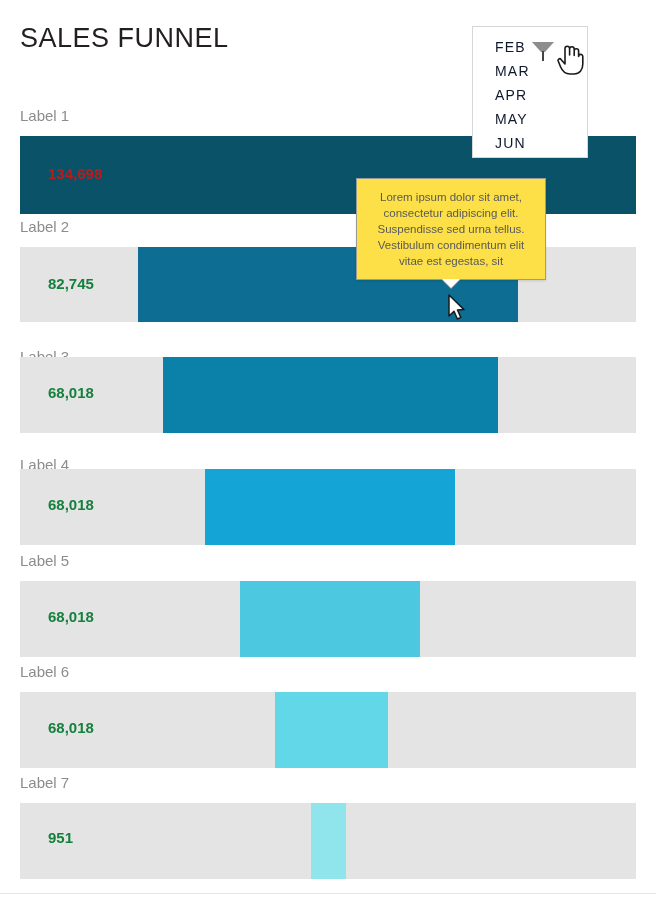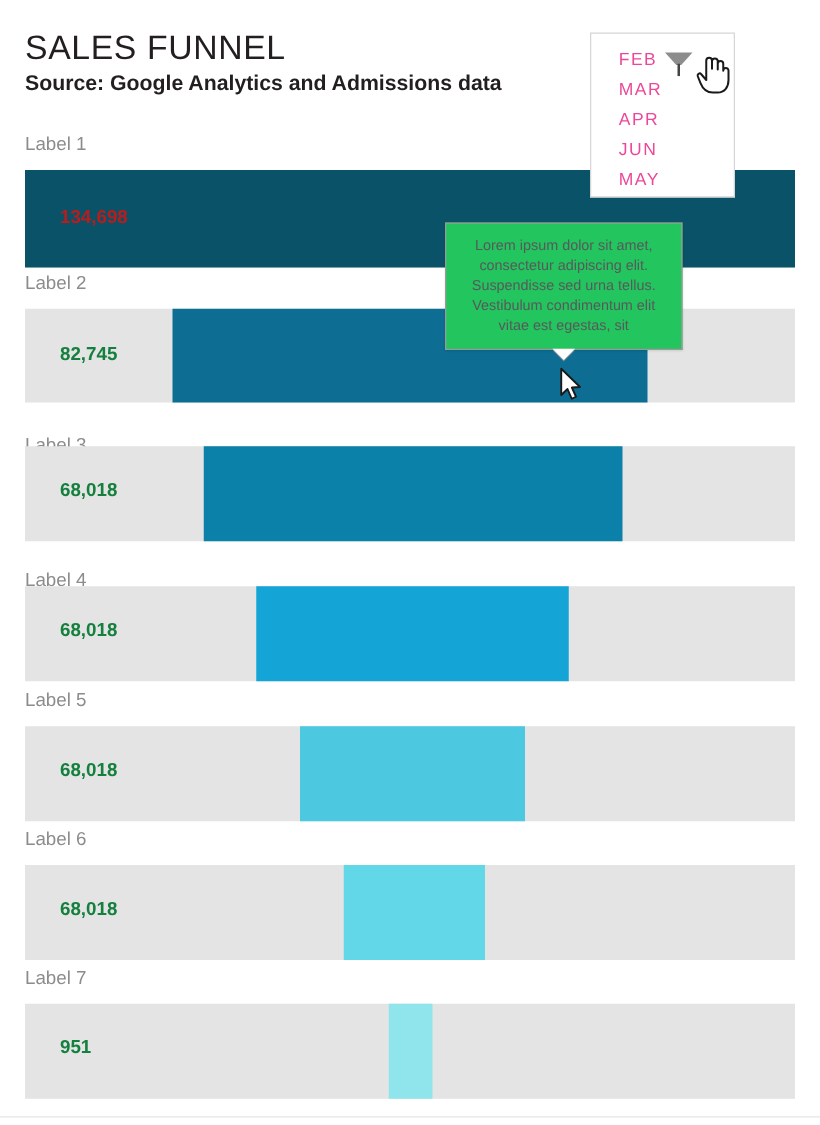--- a/index.html
+++ b/index.html
@@ -59,21 +59,21 @@
     z-index: 40;
   }
   .dropdown-list {
     position: absolute;
     left: 0; top: 8px;
     width: 100%;
   }
   .dropdown-item {
     font-size: 14px;
     letter-spacing: 1.2px;
-    color: #ec4899;
+    color: #0f172a;
     padding: 2px 0 2px 22px;
     line-height: 20px;
     cursor: pointer;
   }
   .funnel-icon {
     position: absolute;
     left: 58px;
     top: 14px;
     width: 24px;
     height: 20px;
@@ -88,21 +88,21 @@
     z-index: 60;
   }
 
   
   .tooltip {
     position: absolute;
     left: 356px;
     top: 178px;
     width: 190px;
     box-sizing: border-box;
-    background: #22c55e;
+    background: #fde047;
     border: 1px solid #9a9a9a;
     padding: 10px 12px 10px 12px;
     z-index: 50;
     box-shadow: 0 1px 2px rgba(0,0,0,0.12);
   }
   .tooltip-text {
     font-size: 11.5px;
     line-height: 16px;
     color: #58595b;
     text-align: center;
@@ -167,21 +167,20 @@
     height: 1px;
     background: #e6e6e6;
   }
 </style>
 </head>
 <body>
 
 <div id="chart-root">
 
   <div class="title">SALES FUNNEL</div>
-  <div class="subtitle">Source: Google Analytics and Admissions data</div>
 
   <div id="rows">
       <div class="row">
         <div class="row-label" style="top: 107px;">Label 1</div>
         <div class="row-track" style="top: 136px; height: 78px; background: rgb(228, 228, 228);">
           <div class="row-bar" style="left: 0%; width: 100%; background: rgb(10, 82, 104);"></div>
         </div>
         <div class="row-value on-bar" style="top: 165px; left: 48px;">134,698</div>
       </div>
       <div class="row">
@@ -232,22 +231,22 @@
     <span class="funnel-icon">
       <svg width="24" height="20" viewBox="0 0 24 20">
         <polygon points="1,1 23,1 14,11 10,11" fill="#8d8d8d"></polygon>
         <rect x="11" y="10" width="2" height="10" fill="#444444"></rect>
       </svg>
     </span>
     <div class="dropdown-list" id="dropdown-list">
         <div class="dropdown-item">FEB</div>
         <div class="dropdown-item">MAR</div>
         <div class="dropdown-item">APR</div>
+        <div class="dropdown-item">MAY</div>
         <div class="dropdown-item">JUN</div>
-        <div class="dropdown-item">MAY</div>
       </div>
   </div>
 
   <span class="cursor-hand">
     <svg width="28" height="34" viewBox="0 0 28 34">
       <path d="M8 14 V6.5 a2.3 2.3 0 0 1 4.6 0 V13 V7 a2.3 2.3 0 0 1 4.6 0 V13.5 V9 a2.2 2.2 0 0 1 4.4 0 V14.5 a2.1 2.1 0 0 1 4.2 0 V22 c0 6-3.4 10-8.6 10 h-4 C8 32 5 28.5 3.4 24.5 L1.2 19 c-.6-1.6 1.6-3.2 2.8-1.6 L8 22 Z" fill="#ffffff" stroke="#1a1a1a" stroke-width="1.6" stroke-linejoin="round"></path>
     </svg>
   </span>
 
   <div class="tooltip">

